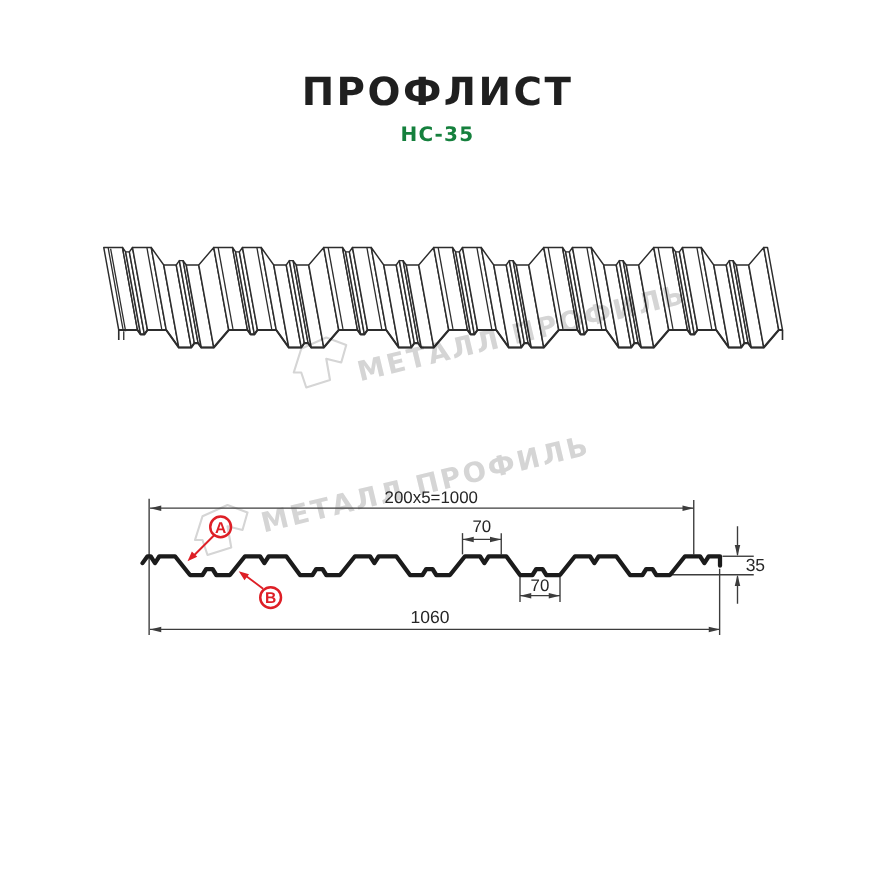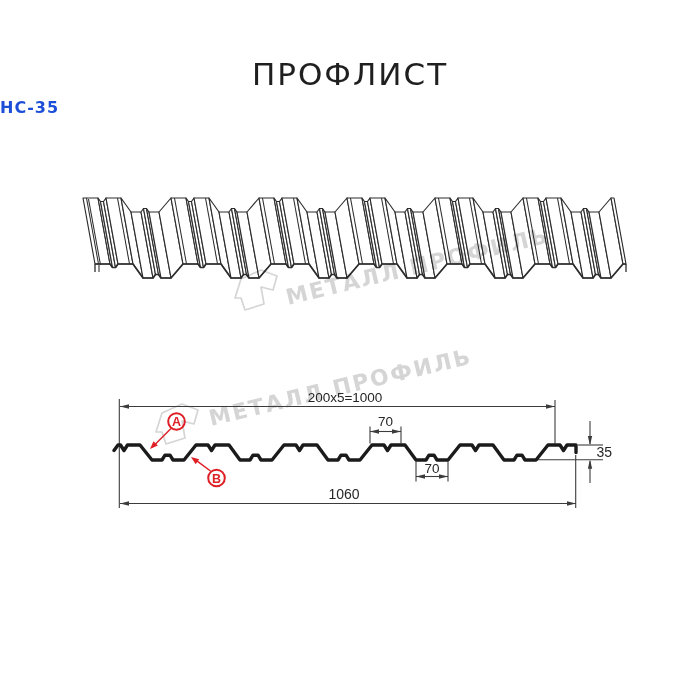--- a/index.html
+++ b/index.html
@@ -1,23 +1,23 @@
 <!DOCTYPE html>
 <html><head>
 <meta charset="utf-8">
 <style>
   html,body{margin:0;padding:0;background:#ffffff;}
   .canvas{position:relative;width:700px;height:700px;background:#ffffff;overflow:hidden;
           font-family:"Liberation Sans",sans-serif;}
   .title{position:absolute;top:59px;left:0;right:0;text-align:center;
-         font-family:"DejaVu Sans",sans-serif;font-weight:normal;font-size:31px;
+         font-family:"DejaVu Sans",sans-serif;font-weight:bold;font-size:31px;
          letter-spacing:2px;color:#1f1f1f;line-height:1;}
-  .subtitle{position:absolute;top:100px;left:0;right:0;
+  .subtitle{position:absolute;top:100px;left:0;right:0;text-align:center;
          font-family:"DejaVu Sans",sans-serif;font-weight:bold;font-size:16px;
-         letter-spacing:1px;color:#1d4ed8;line-height:1;}
+         letter-spacing:1px;color:#15803d;line-height:1;}
   .footer{position:absolute;top:615px;left:0;right:0;text-align:center;
          font-family:"Liberation Sans",sans-serif;font-weight:bold;font-size:16px;
          letter-spacing:0.6px;color:#2e2e2e;line-height:1;}
   svg.stage{position:absolute;top:0;left:0;}
   .dimtxt{font-family:"Liberation Sans",sans-serif;font-size:13.5px;fill:#262626;}
   .dimtxt-big{font-family:"Liberation Sans",sans-serif;font-size:14px;fill:#262626;}
   .marker-letter{font-family:"Liberation Sans",sans-serif;font-weight:bold;font-size:12.5px;}
   .wmtext{font-family:"DejaVu Sans",sans-serif;font-weight:bold;font-size:22px;letter-spacing:2px;}
 </style>
 </head>

